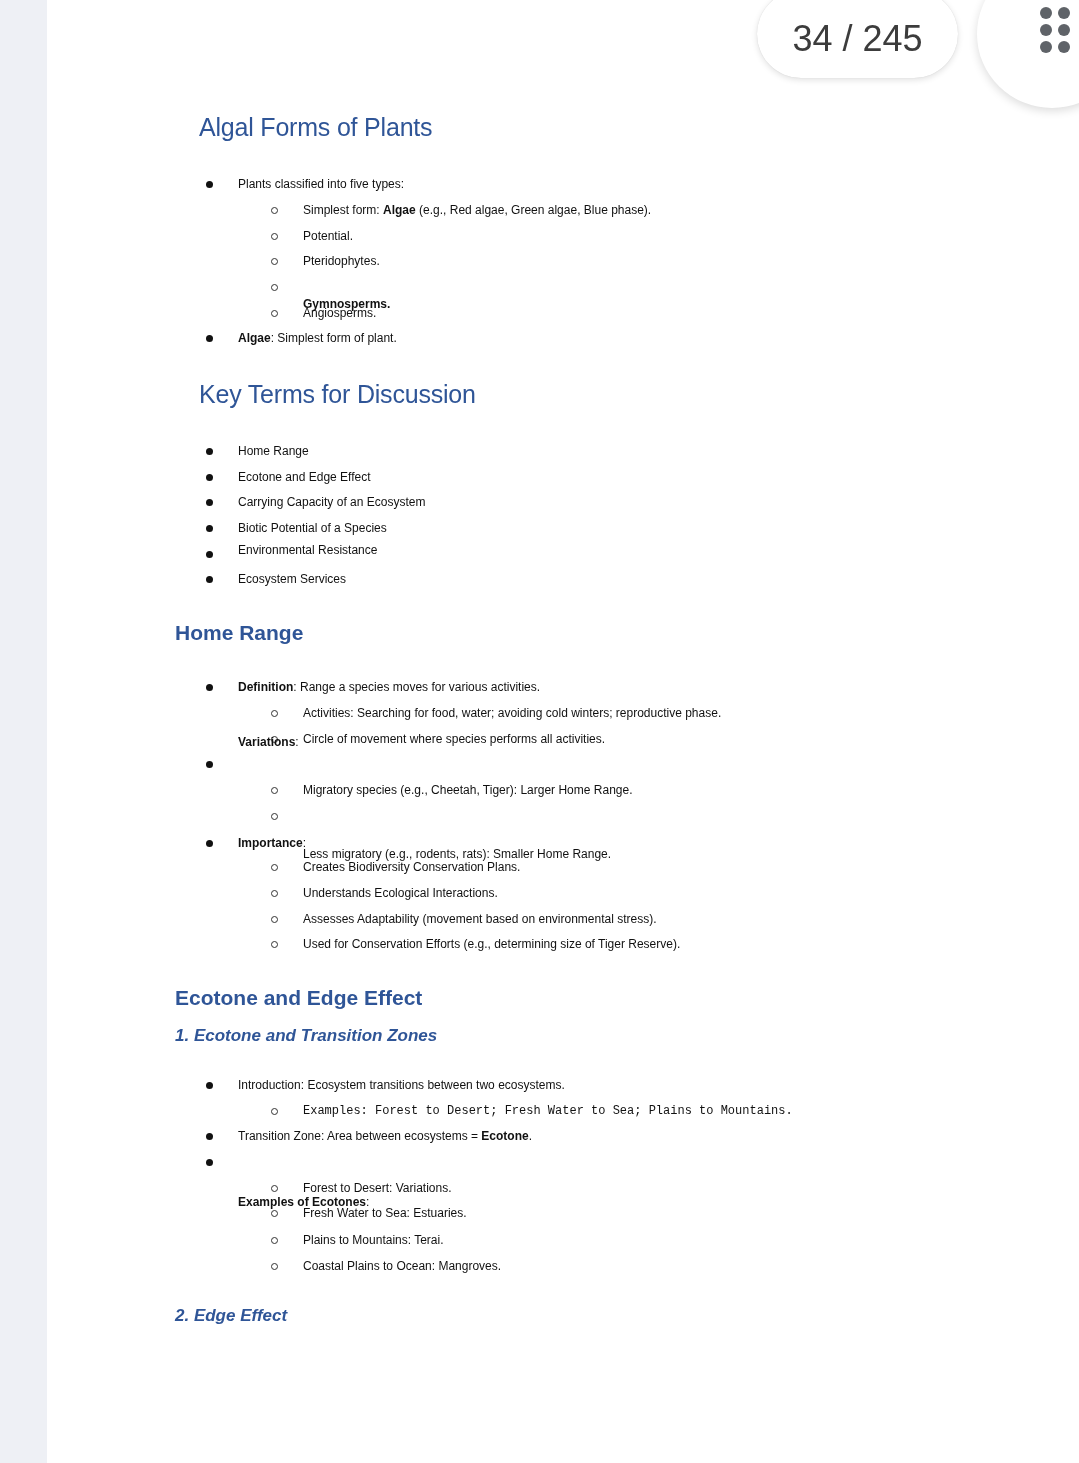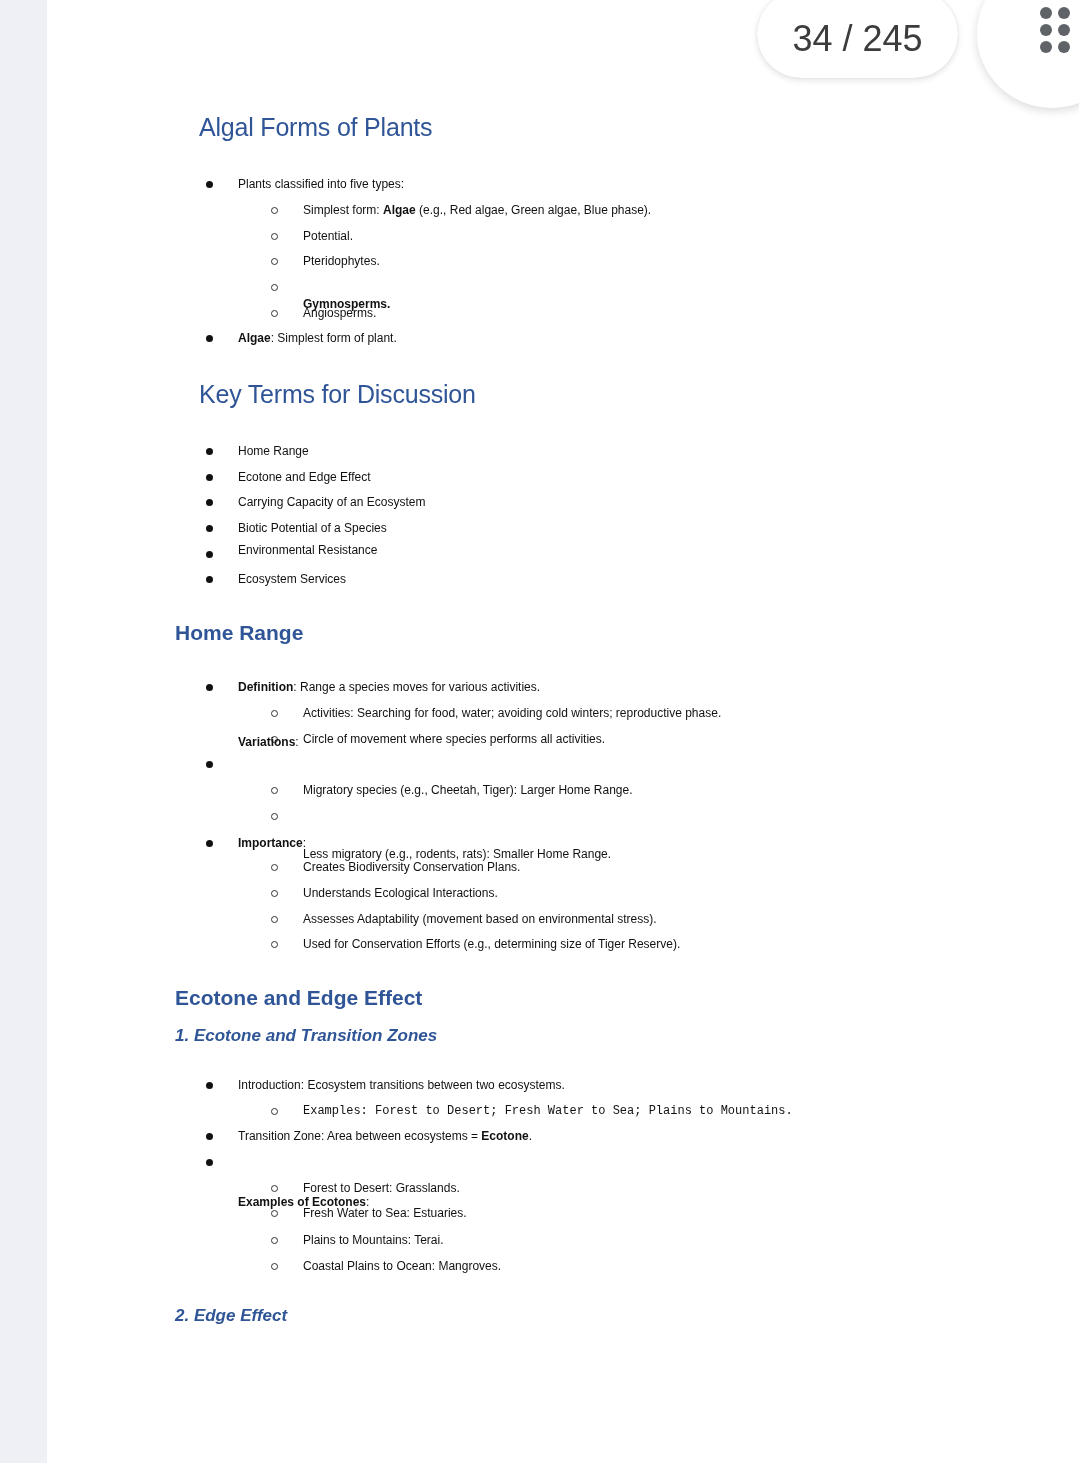--- a/index.html
+++ b/index.html
@@ -112,21 +112,21 @@
 <div class="li l1" style="top:1075px;text-align:center;">Introduction: Ecosystem transitions between two ecosystems.</div>
 <div class="b2" style="top:1108px;"></div>
 <div class="li l2" style="top:1101px;font-family:Liberation Mono, monospace;">Examples: Forest to Desert; Fresh Water to Sea; Plains to Mountains.</div>
 
 <div class="b1" style="top:1133px;"></div>
 <div class="li l1" style="top:1126px;"><span>Transition Zone: Area between ecosystems = </span><b>Ecotone</b><span>.</span></div>
 
 <div class="b1" style="top:1159px;"></div>
 <div class="li l1" style="top:1192px;"><b>Examples of Ecotones</b><span>:</span></div>
 <div class="b2" style="top:1185px;"></div>
-<div class="li l2" style="top:1178px;">Forest to Desert: Grasslands.</div>
+<div class="li l2" style="top:1178px;">Forest to Desert: Variations.</div>
 <div class="b2" style="top:1210px;"></div>
 <div class="li l2" style="top:1203px;">Fresh Water to Sea: Estuaries.</div>
 <div class="b2" style="top:1237px;"></div>
 <div class="li l2" style="top:1230px;">Plains to Mountains: Terai.</div>
 <div class="b2" style="top:1263px;"></div>
 <div class="li l2" style="top:1256px;">Coastal Plains to Ocean: Mangroves.</div>
 
 <div class="h3" style="top:1306px;">2. Edge Effect</div>
 
 <div class="page-counter">

